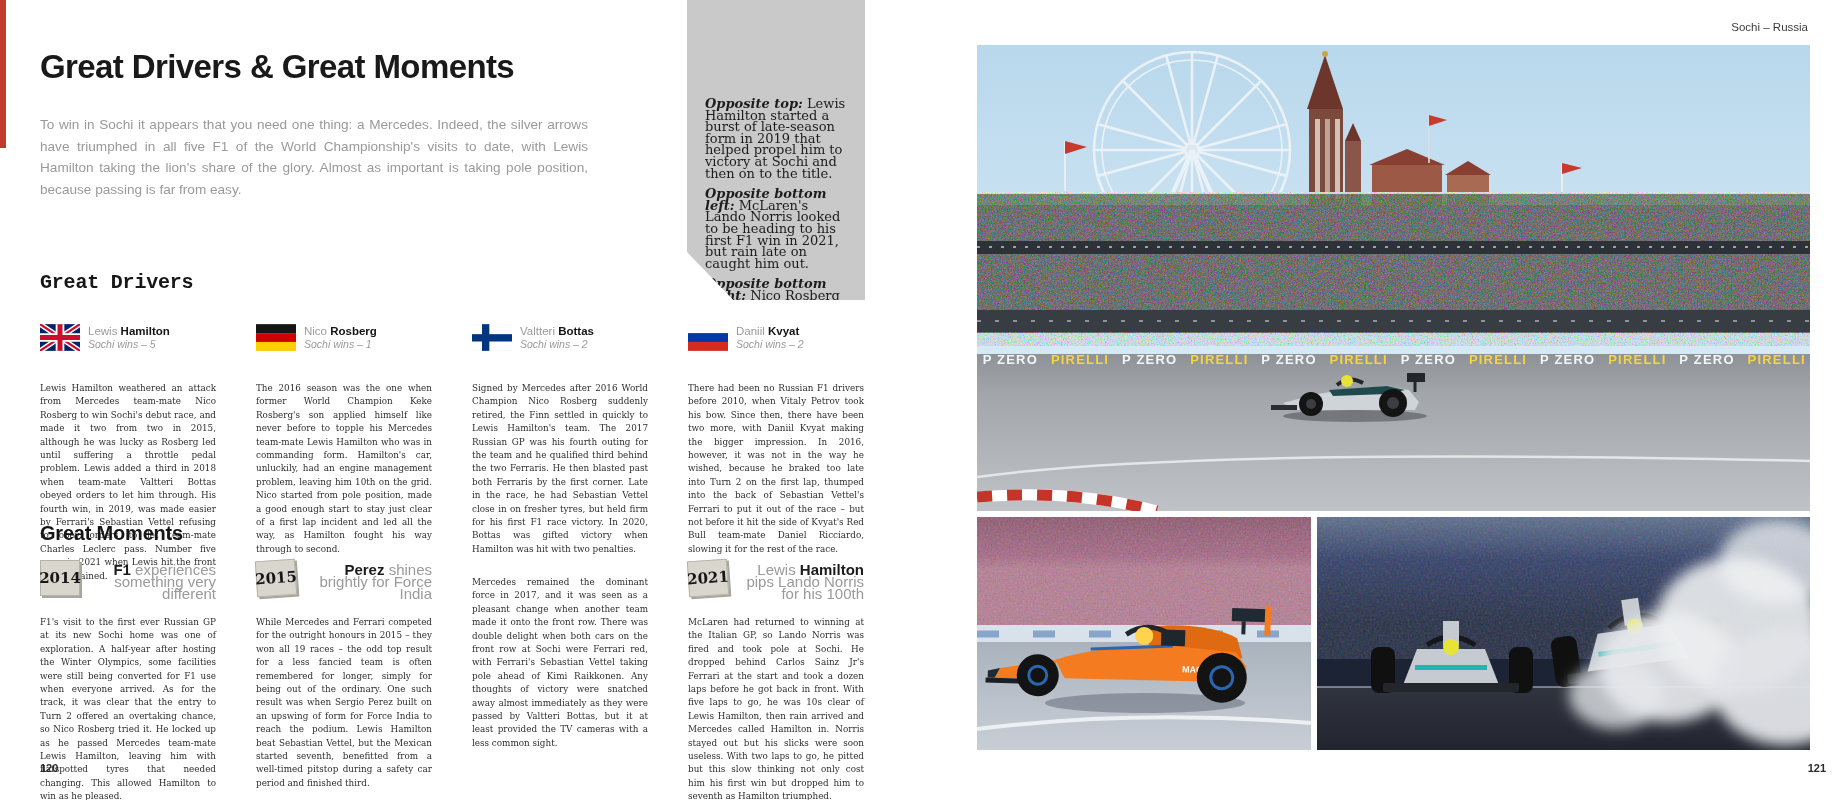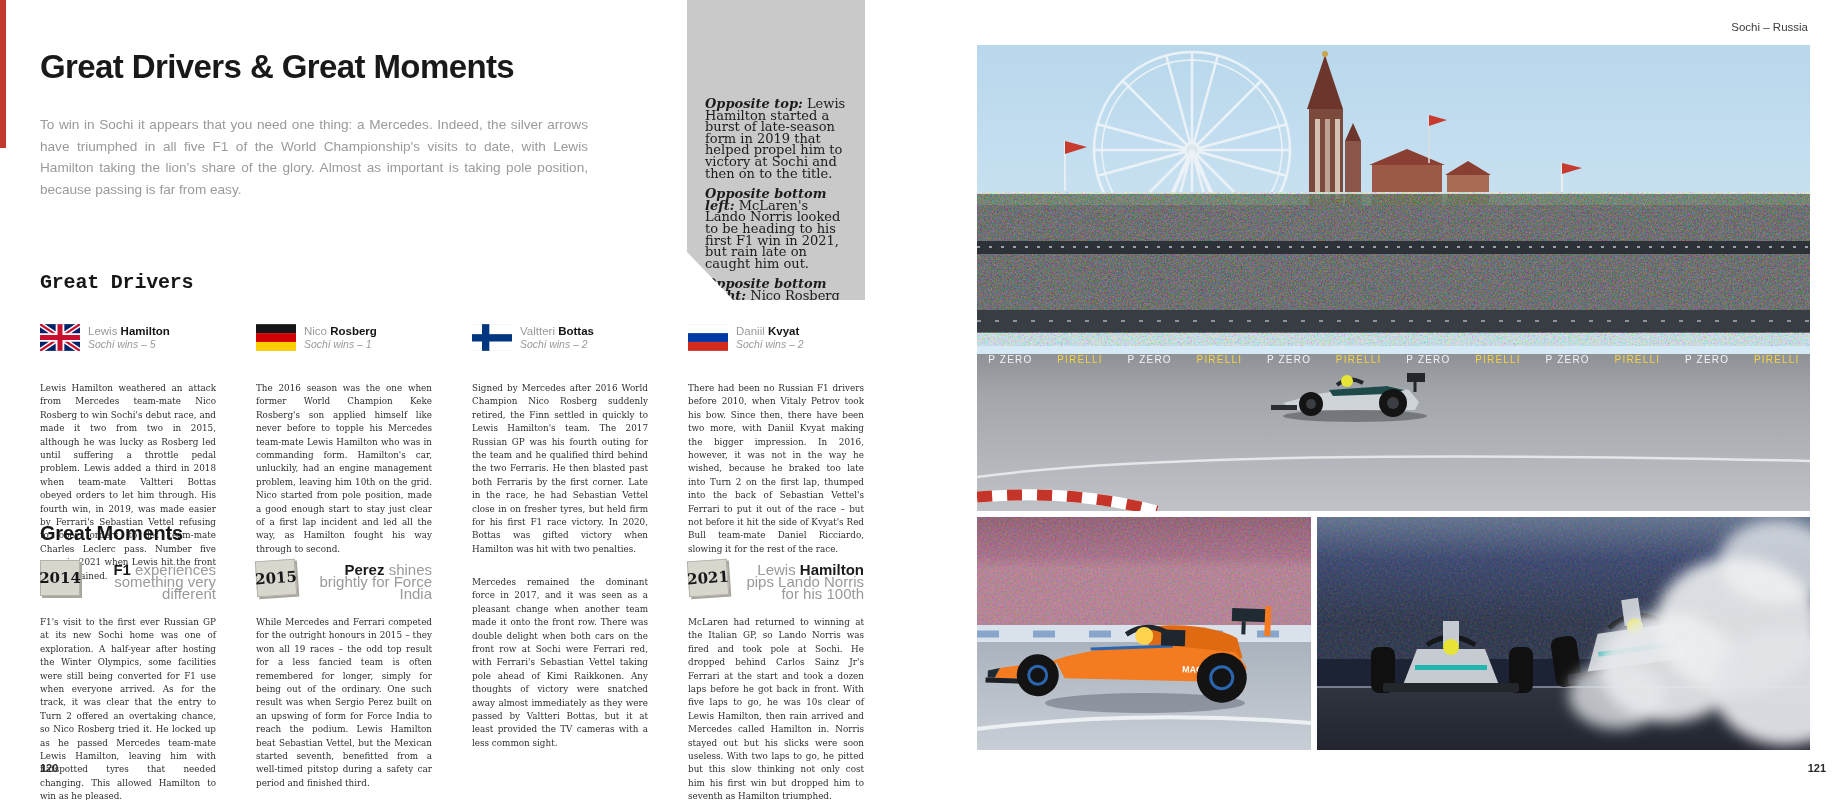--- a/index.html
+++ b/index.html
@@ -55,21 +55,21 @@
 
   
   .running-head{top:21px;right:40px;font-size:11.5px;color:#3c3c3c;}
   .photo{position:absolute;overflow:hidden;background:#9aa2aa;}
   .photo svg{display:block;}
   .photo-main{left:977px;top:45px;width:833px;height:466px;}
   .photo-bl{left:977px;top:517px;width:334px;height:233px;}
   .photo-br{left:1317px;top:517px;width:493px;height:233px;}
   .barrier-row{position:absolute;left:0;top:287px;width:833px;height:22px;display:flex;gap:3px;}
   .bar-block{flex:1;display:flex;align-items:center;justify-content:center;
-    font-size:10px;font-weight:400;letter-spacing:1.2px;white-space:nowrap;margin-top:27px;}
+    font-size:13px;font-weight:700;letter-spacing:1.2px;white-space:nowrap;margin-top:27px;}
   .bar-pirelli{background:#000000;color:#f6d43b;}
   .bar-pzero{background:#23272e;color:#f4f5f7;}
 </style>
 </head>
 <body>
 
 <div class="abs book-edge"></div>
 
 <div class="abs page-title">Great Drivers &amp; Great Moments</div>
 

